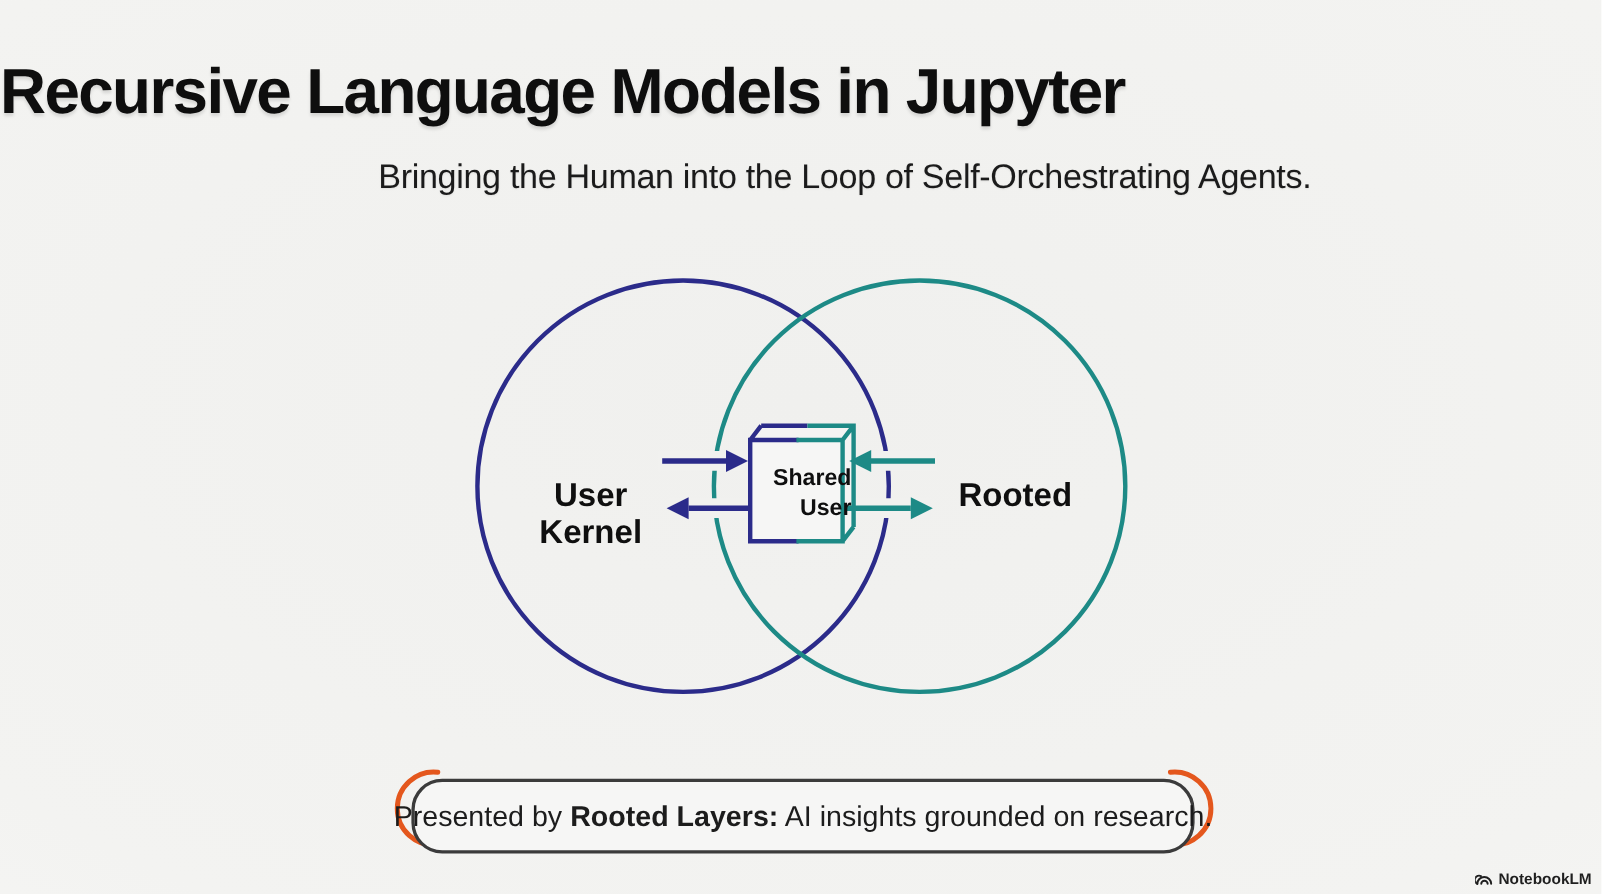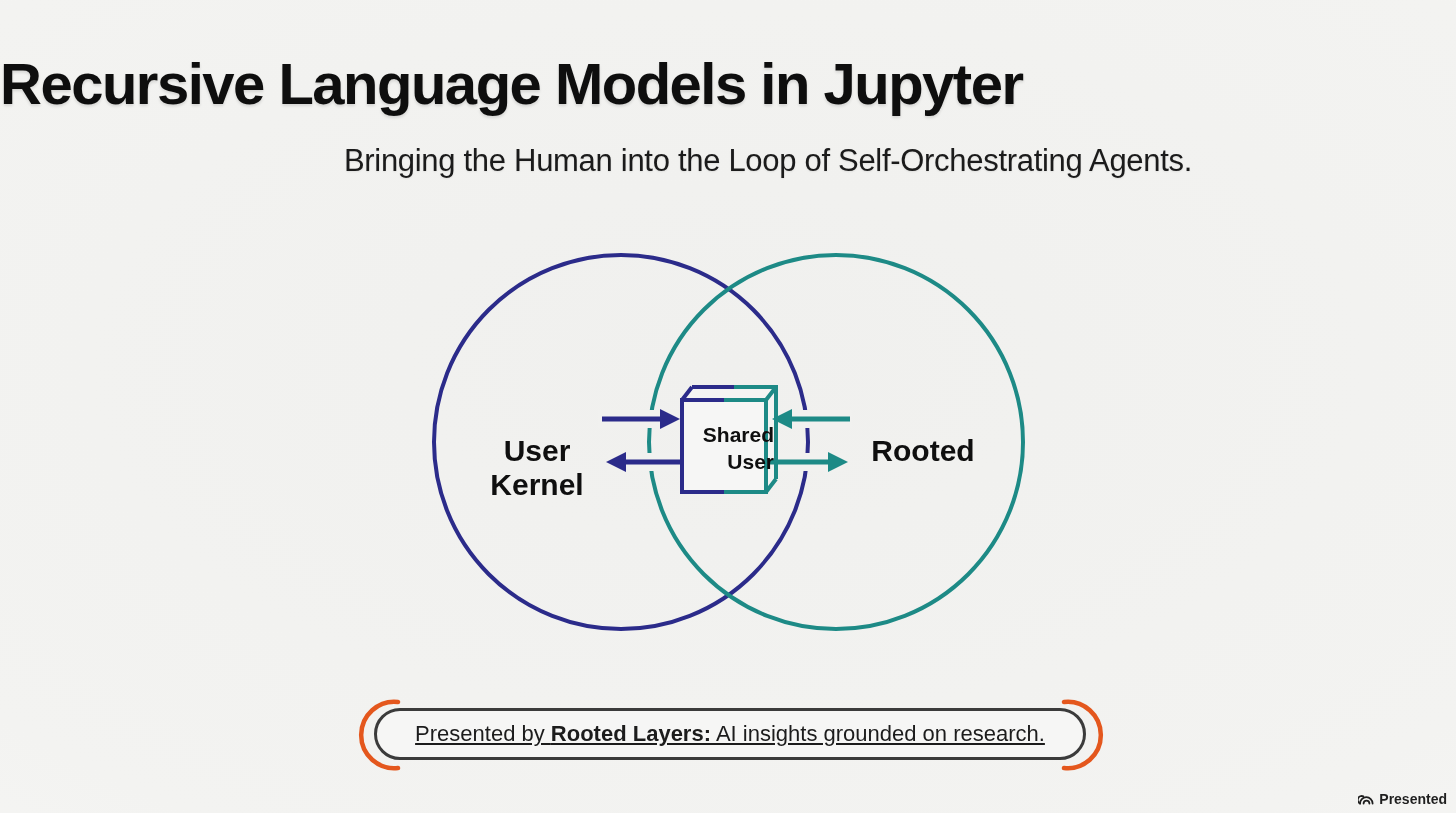--- a/index.html
+++ b/index.html
@@ -75,32 +75,31 @@
     font-weight: 700;
     line-height: 27px;
     color: #0f0f0f;
   }
   .box-label span { display: block; }
   .badge {
     position: absolute;
     left: 374px;
     top: 708px;
     width: 712px;
-    height: 52px;
+    height: 68px;
     box-sizing: border-box;
     border: 3px solid #3b3b3b;
     border-radius: 28px;
     background: #f6f6f5;
     display: flex;
     align-items: center;
     justify-content: center;
-    font-size: 22px;
+    font-size: 26px;
     color: #1c1c1c;
     white-space: nowrap;
-    text-decoration: underline;
   }
   .badge b { font-weight: 700; }
   .watermark {
     position: absolute;
     right: 9px;
     bottom: 6px;
     display: flex;
     align-items: center;
     gap: 4px;
     font-size: 14px;
@@ -162,16 +161,16 @@
   <div class="badge">
     <span><span>Presented by </span><b>Rooted Layers:</b><span> AI insights grounded on research.</span></span>
   </div>
 
   <div class="watermark">
     <svg width="17" height="15" viewBox="0 0 17 15">
       <path d="M2 11.5 A6.3 6.3 0 0 1 14.6 11.5" fill="none" stroke="#1f1f1f" stroke-width="1.8" stroke-linecap="round"></path>
       <path d="M5.6 11.5 A2.9 2.9 0 0 1 11.4 11.5" fill="none" stroke="#1f1f1f" stroke-width="1.8" stroke-linecap="round"></path>
       <path d="M2 11.5 A2.4 2.4 0 1 1 5.3 4.4" fill="none" stroke="#1f1f1f" stroke-width="1.8" stroke-linecap="round"></path>
     </svg>
-    <span>Presented</span>
+    <span>NotebookLM</span>
   </div>
 
 </div>
 
 </body></html>

